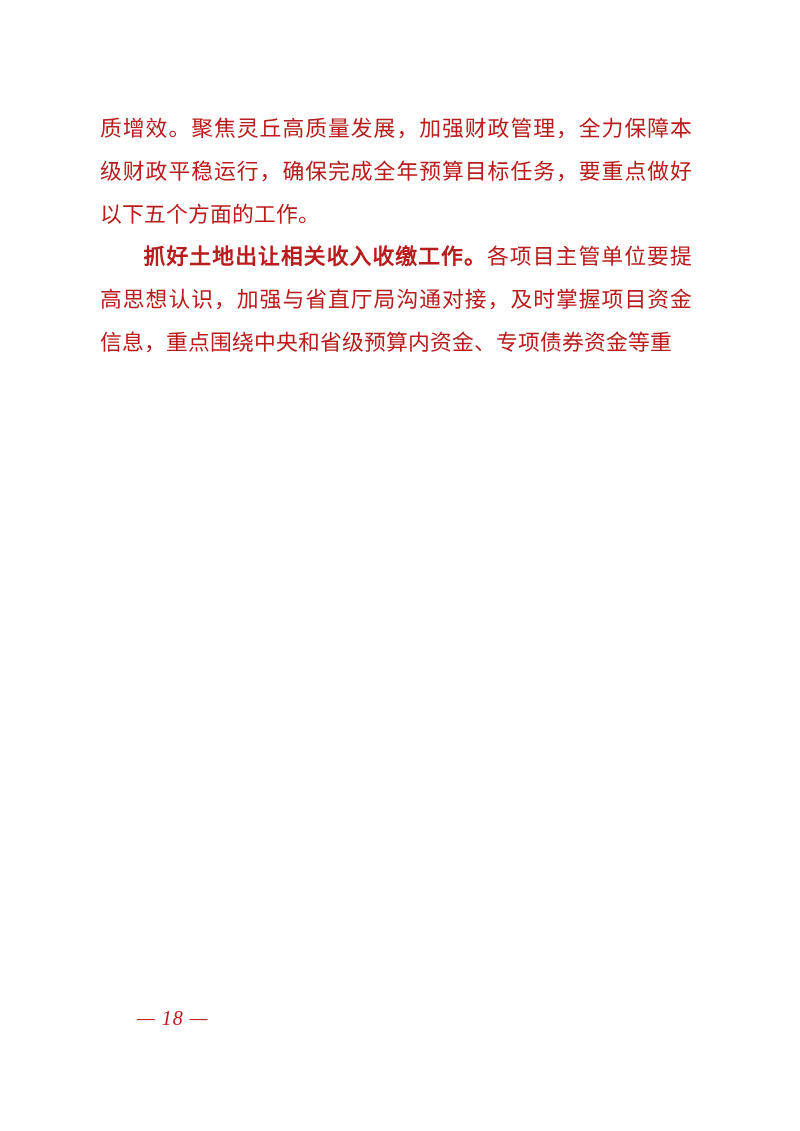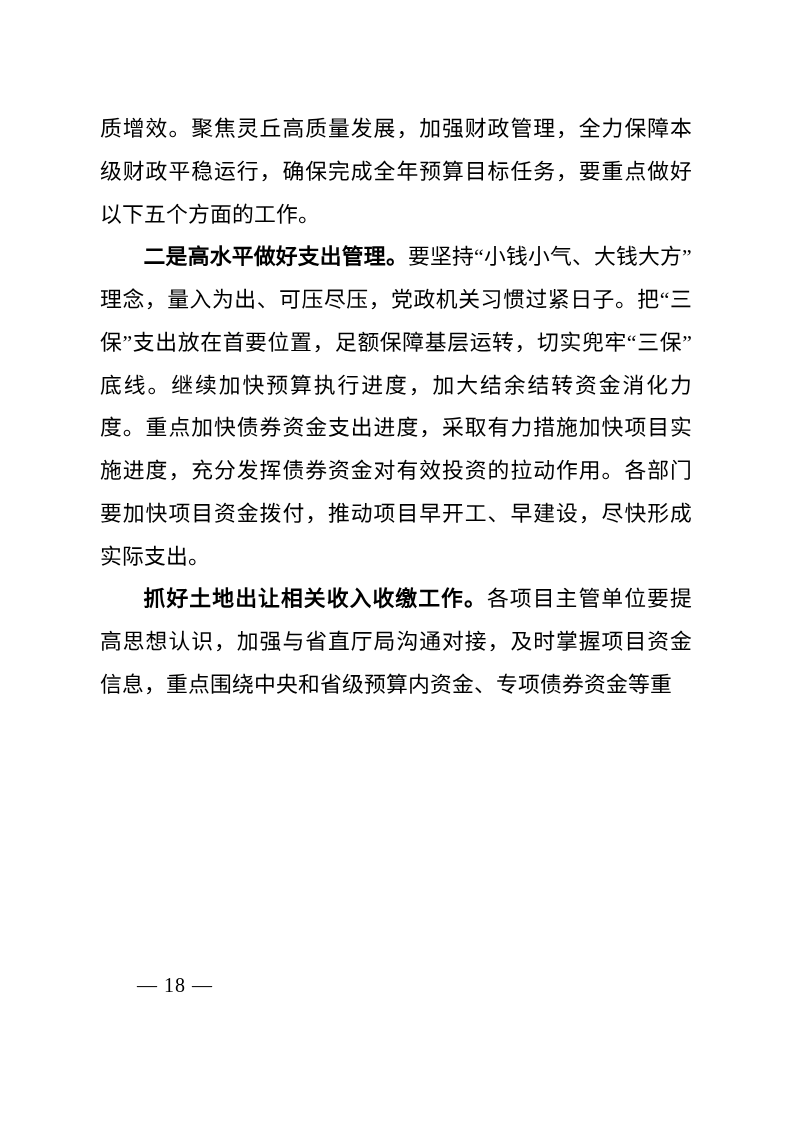--- a/index.html
+++ b/index.html
@@ -36,29 +36,29 @@
   .para.indent {
     text-indent: 2em;
   }
 
   .run { font-weight: normal; }
   .run.bold { font-weight: bold; }
 
   .page-number {
     position: absolute;
     left: 137px;
-    top: 971px;
+    top: 1004px;
     font-size: 20px;
     line-height: 28px;
     letter-spacing: 1px;
+    font-style: italic;
   }
 </style>
 </head>
 <body>
 
-<div class="page" style="background: rgb(255, 255, 255); color: #000000; border-radius: 32px;">
+<div class="page" style="background: rgb(255, 255, 255); color: #b91c1c; border-radius: 32px;">
   <div class="doc-body">
       <p class="para"><span class="run">质增效。聚焦灵丘高质量发展，加强财政管理，全力保障本级财政平稳运行，确保完成全年预算目标任务，要重点做好以下五个方面的工作。</span></p>
-      <p class="para indent"><span class="run bold">二是高水平做好支出管理。</span><span class="run">要坚持“小钱小气、大钱大方”理念，量入为出、可压尽压，党政机关习惯过紧日子。把“三保”支出放在首要位置，足额保障基层运转，切实兜牢“三保”底线。继续加快预算执行进度，加大结余结转资金消化力度。重点加快债券资金支出进度，采取有力措施加快项目实施进度，充分发挥债券资金对有效投资的拉动作用。各部门要加快项目资金拨付，推动项目早开工、早建设，尽快形成实际支出。</span></p>
       <p class="para indent"><span class="run bold">抓好土地出让相关收入收缴工作。</span><span class="run">各项目主管单位要提高思想认识，加强与省直厅局沟通对接，及时掌握项目资金信息，重点围绕中央和省级预算内资金、专项债券资金等重</span></p>
     </div>
   <div class="page-number">— 18 —</div>
 </div>
 
 </body></html>

